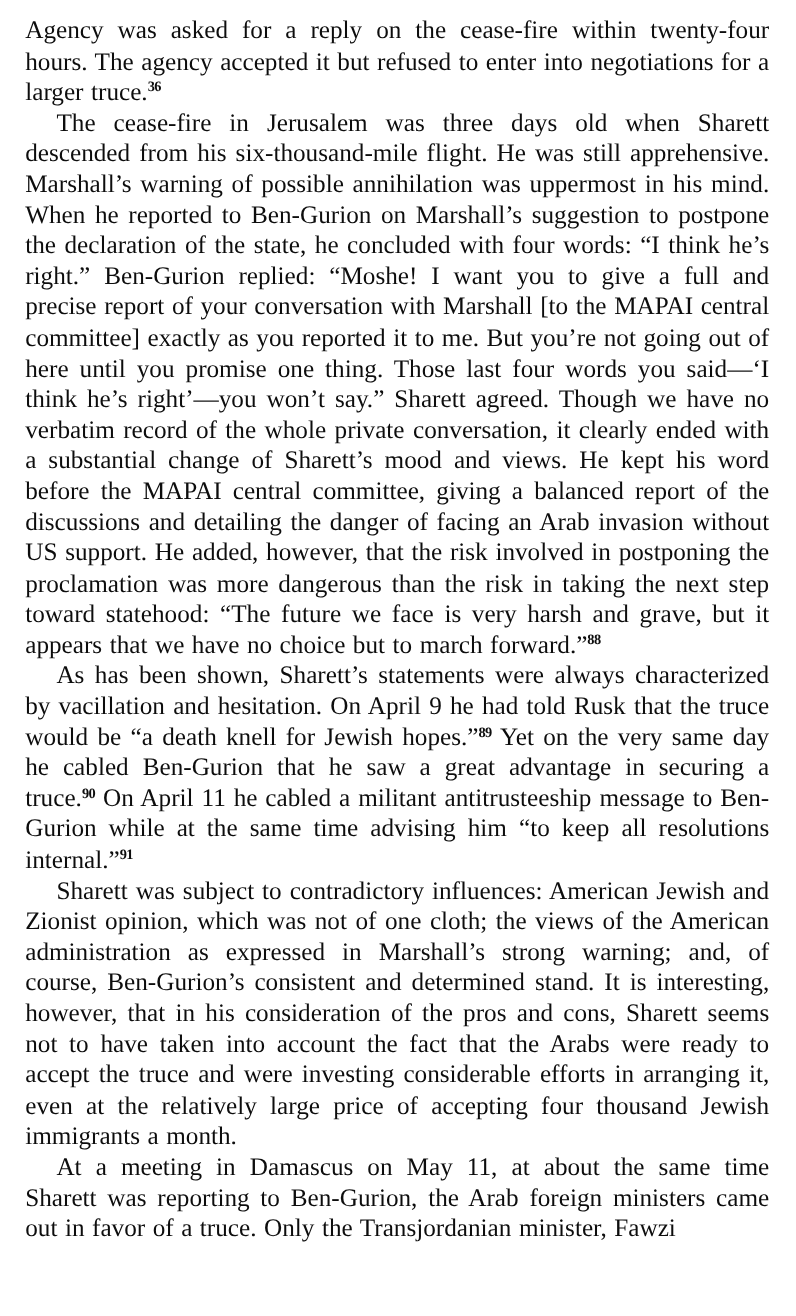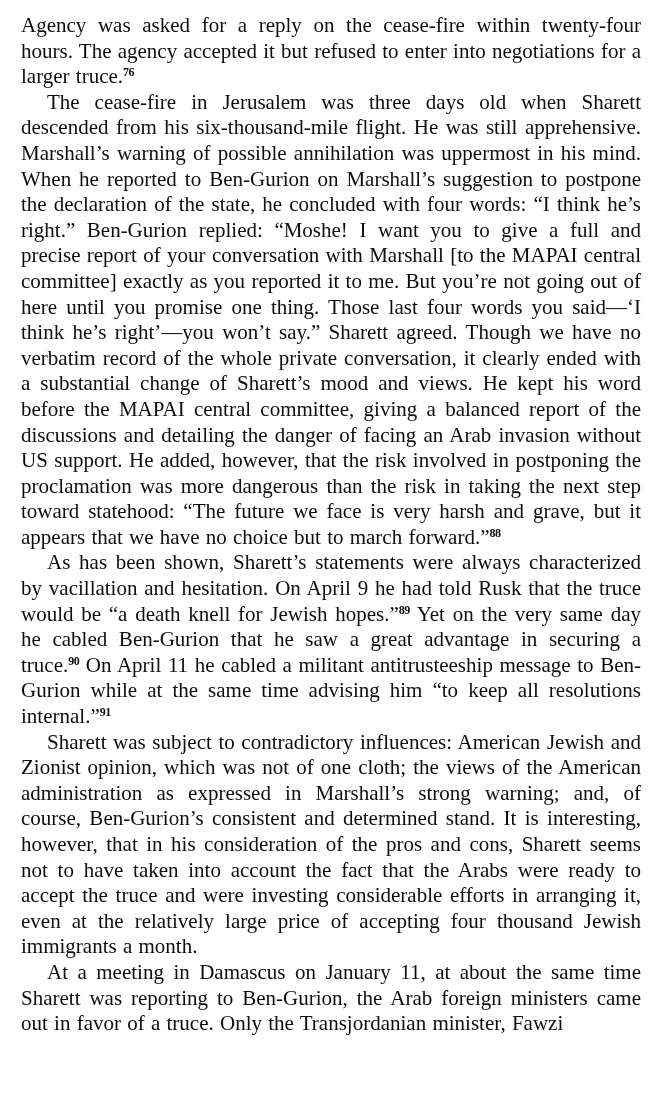--- a/index.html
+++ b/index.html
@@ -39,19 +39,19 @@
     vertical-align: 7px;
     font-weight: bold;
     letter-spacing: -0.5px;
   }
 </style>
 </head>
 <body>
 
 <main class="page">
   <section>
-      <p class="para">Agency was asked for a reply on the cease-fire within twenty-four hours. The agency accepted it but refused to enter into negotiations for a larger truce.<sup class="fnref">76</sup></p>
+      <p class="para">Agency was asked for a reply on the cease-fire within twenty-four hours. The agency accepted it but refused to enter into negotiations for a larger truce.<sup class="fnref">36</sup></p>
       <p class="para indent">The cease-fire in Jerusalem was three days old when Sharett descended from his six-thousand-mile flight. He was still apprehensive. Marshall’s warning of possible annihilation was uppermost in his mind. When he reported to Ben-Gurion on Marshall’s suggestion to postpone the declaration of the state, he concluded with four words: “I think he’s right.” Ben-Gurion replied: “Moshe! I want you to give a full and precise report of your conversation with Marshall [to the MAPAI central committee] exactly as you reported it to me. But you’re not going out of here until you promise one thing. Those last four words you said—‘I think he’s right’—you won’t say.” Sharett agreed. Though we have no verbatim record of the whole private conversation, it clearly ended with a substantial change of Sharett’s mood and views. He kept his word before the MAPAI central committee, giving a balanced report of the discussions and detailing the danger of facing an Arab invasion without US support. He added, however, that the risk involved in postponing the proclamation was more dangerous than the risk in taking the next step toward statehood: “The future we face is very harsh and grave, but it appears that we have no choice but to march forward.”<sup class="fnref">88</sup></p>
       <p class="para indent">As has been shown, Sharett’s statements were always characterized by vacillation and hesitation. On April 9 he had told Rusk that the truce would be “a death knell for Jewish hopes.”<sup class="fnref">89</sup> Yet on the very same day he cabled Ben-Gurion that he saw a great advantage in securing a truce.<sup class="fnref">90</sup> On April 11 he cabled a militant antitrusteeship message to Ben-Gurion while at the same time advising him “to keep all resolutions internal.”<sup class="fnref">91</sup></p>
       <p class="para indent">Sharett was subject to contradictory influences: American Jewish and Zionist opinion, which was not of one cloth; the views of the American administration as expressed in Marshall’s strong warning; and, of course, Ben-Gurion’s consistent and determined stand. It is interesting, however, that in his consideration of the pros and cons, Sharett seems not to have taken into account the fact that the Arabs were ready to accept the truce and were investing considerable efforts in arranging it, even at the relatively large price of accepting four thousand Jewish immigrants a month.</p>
-      <p class="para indent">At a meeting in Damascus on January 11, at about the same time Sharett was reporting to Ben-Gurion, the Arab foreign ministers came out in favor of a truce. Only the Transjordanian minister, Fawzi</p>
+      <p class="para indent">At a meeting in Damascus on May 11, at about the same time Sharett was reporting to Ben-Gurion, the Arab foreign ministers came out in favor of a truce. Only the Transjordanian minister, Fawzi</p>
     </section>
 </main>
 
 </body></html>

